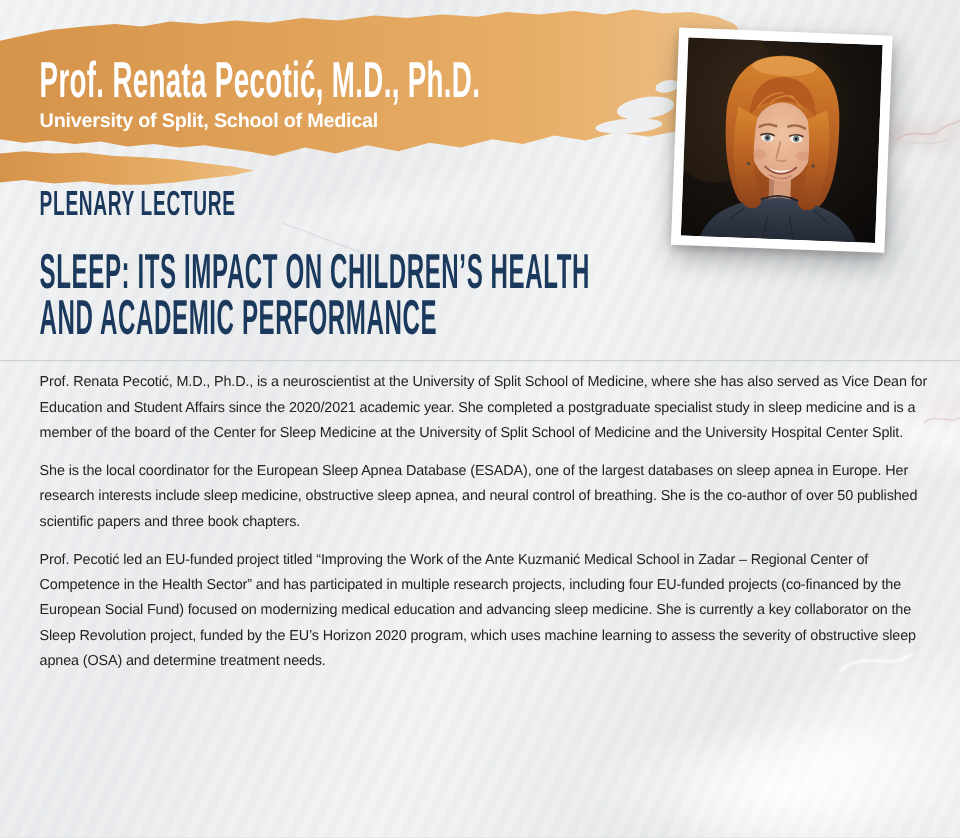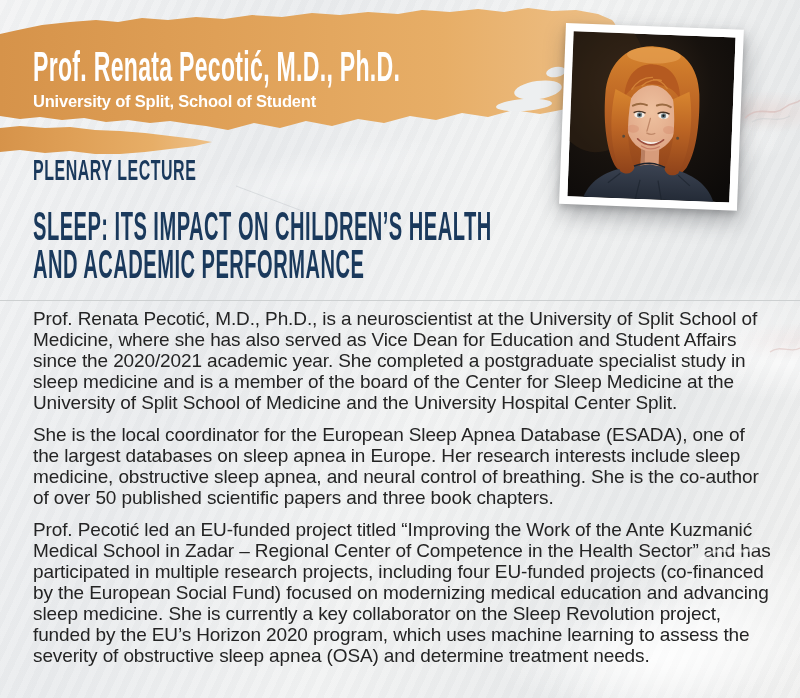--- a/index.html
+++ b/index.html
@@ -51,21 +51,21 @@
 
   .title-block{position:absolute; left:33px; top:207px;}
   .title-block .line{height:38px;}
   .title-block .cond{font-size:41px; line-height:38px; transform:scaleX(0.49);
     letter-spacing:1px; color:#1a395c;}
 
   .divider{position:absolute; left:0; top:300px; width:800px; height:1px;
     background:#cdd0d1; border:none; margin:0;}
 
   .bio{position:absolute; left:33px; top:308px; width:740px;
-    font-size:19px; line-height:21px; letter-spacing:-.12px; color:#242424;}
+    font-size:12px; line-height:21px; letter-spacing:-.12px; color:#242424;}
   .bio p{margin:0 0 11px 0;}
 
   .accents{position:absolute; inset:0; pointer-events:none;}
 </style>
 </head>
 <body>
 
 <div class="poster">
 
   <div class="texture"></div>
@@ -87,21 +87,21 @@
     <g fill="#edeff0">
       <ellipse cx="538" cy="90" rx="24" ry="9" transform="rotate(-8 538 90)"></ellipse>
       <ellipse cx="524" cy="105" rx="28" ry="6" transform="rotate(-4 524 105)"></ellipse>
       <ellipse cx="556" cy="72" rx="10" ry="5" transform="rotate(-10 556 72)"></ellipse>
     </g>
   </svg>
 
   <div class="name-line">
     <span class="cond">Prof. Renata Pecotić, M.D., Ph.D.</span>
   </div>
-  <div class="affil">University of Split, School of Student</div>
+  <div class="affil">University of Split, School of Medical</div>
 
   <div class="photo">
     <svg viewBox="0 0 162 165" preserveAspectRatio="none" aria-hidden="true">
       <defs>
         <radialGradient id="pbg" cx="0.4" cy="0.32" r="0.85">
           <stop offset="0" stop-color="#36271a"></stop>
           <stop offset="0.55" stop-color="#17120e"></stop>
           <stop offset="1" stop-color="#0c0a09"></stop>
         </radialGradient>
         <linearGradient id="hairg" x1="0" y1="0" x2="0" y2="1">

